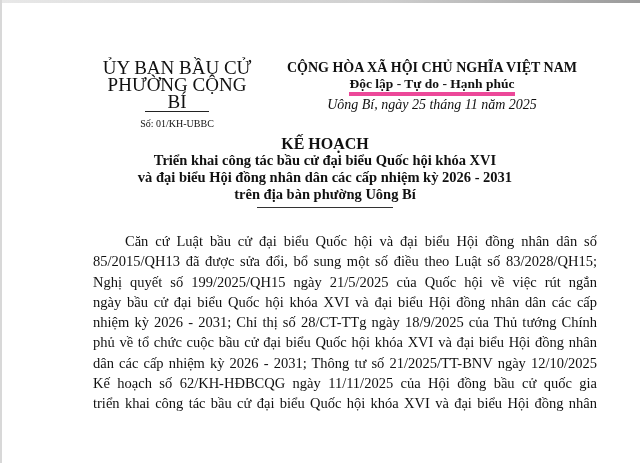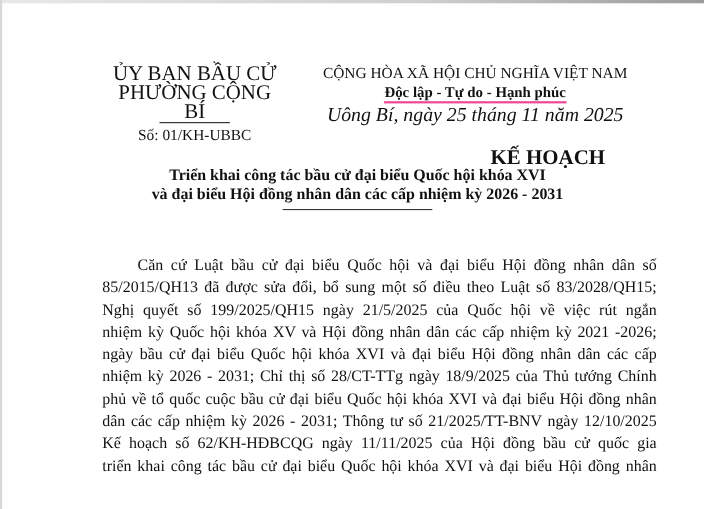--- a/index.html
+++ b/index.html
@@ -21,33 +21,33 @@
     .left-head {
       position: absolute; left: 98px; top: 59px; width: 158px;
       text-align: center;
     }
     .left-head .org {
       font-weight: normal; font-size: 19px; line-height: 17px;
     }
     .left-head .rule {
       width: 64px; height: 1px; background: #222; margin: 1px auto 3px;
     }
-    .left-head .num { font-size: 14px; line-height: 17px; }
+    .left-head .num { font-size: 10px; line-height: 17px; }
     .right-head {
       position: absolute; left: 282px; top: 59px; width: 300px;
       text-align: center;
     }
-    .right-head .nation { font-weight: normal; font-size: 14px; line-height: 17px; white-space: nowrap; }
+    .right-head .nation { font-weight: bold; font-size: 14px; line-height: 17px; white-space: nowrap; }
     .right-head .motto { font-weight: bold; font-size: 13.5px; line-height: 16px; }
-    .right-head .motto span { border-bottom: 2px solid #ec4899; padding: 0 0 1px 0; }
-    .right-head .date { font-style: italic; font-size: 18px; line-height: 17px; margin-top: 4px; }
+    .right-head .motto span { border-bottom: 4px solid #ec4899; padding: 0 0 1px 0; }
+    .right-head .date { font-style: italic; font-size: 14px; line-height: 17px; margin-top: 4px; }
     .title-block {
       position: absolute; left: 100px; top: 135px; width: 450px; text-align: center;
     }
-    .title-block .kh { font-weight: bold; font-size: 19px; line-height: 17px; text-align: right; }
+    .title-block .kh { font-weight: bold; font-size: 16px; line-height: 17px; }
     .title-block .sub { font-weight: bold; font-size: 14.5px; line-height: 17px; white-space: nowrap; }
     .title-block .rule {
       width: 136px; height: 1px; background: #333; margin: 4px auto 0;
     }
     .body-text {
       position: absolute; left: 93px; top: 231px; width: 504px;
       font-size: 14.5px; line-height: 20.3px;
       text-align: justify;
     }
     .body-text .line {
@@ -72,28 +72,28 @@
 <div class="right-head">
   <div class="nation">CỘNG HÒA XÃ HỘI CHỦ NGHĨA VIỆT NAM</div>
   <div class="motto"><span>Độc lập - Tự do - Hạnh phúc</span></div>
   <div class="date">Uông Bí, ngày 25 tháng 11 năm 2025</div>
 </div>
 
 <div class="title-block">
   <div class="kh">KẾ HOẠCH</div>
   <div class="sub">Triển khai công tác bầu cử đại biểu Quốc hội khóa XVI</div>
   <div class="sub">và đại biểu Hội đồng nhân dân các cấp nhiệm kỳ 2026 - 2031</div>
+  <div class="sub">trên địa bàn phường Uông Bí</div>
   <div class="rule"></div>
 </div>
 
 <div class="body-text">
   <span class="line first">Căn cứ Luật bầu cử đại biểu Quốc hội và đại biểu Hội đồng nhân dân số</span>
   <span class="line">85/2015/QH13 đã được sửa đổi, bổ sung một số điều theo Luật số 83/2028/QH15;</span>
   <span class="line">Nghị quyết số 199/2025/QH15 ngày 21/5/2025 của Quốc hội về việc rút ngắn</span>
-  <span class="line">nhiệm kỳ Quốc hội khóa XV và Hội đồng nhân dân các cấp nhiệm kỳ 2021 -2026;</span>
   <span class="line">ngày bầu cử đại biểu Quốc hội khóa XVI và đại biểu Hội đồng nhân dân các cấp</span>
   <span class="line">nhiệm kỳ 2026 - 2031; Chỉ thị số 28/CT-TTg ngày 18/9/2025 của Thủ tướng Chính</span>
-  <span class="line">phủ về tổ quốc cuộc bầu cử đại biểu Quốc hội khóa XVI và đại biểu Hội đồng nhân</span>
+  <span class="line">phủ về tổ chức cuộc bầu cử đại biểu Quốc hội khóa XVI và đại biểu Hội đồng nhân</span>
   <span class="line">dân các cấp nhiệm kỳ 2026 - 2031; Thông tư số 21/2025/TT-BNV ngày 12/10/2025</span>
   <span class="line">Kế hoạch số 62/KH-HĐBCQG ngày 11/11/2025 của Hội đồng bầu cử quốc gia</span>
   <span class="line">triển khai công tác bầu cử đại biểu Quốc hội khóa XVI và đại biểu Hội đồng nhân</span>
 
 </div>
 
 </body></html>

